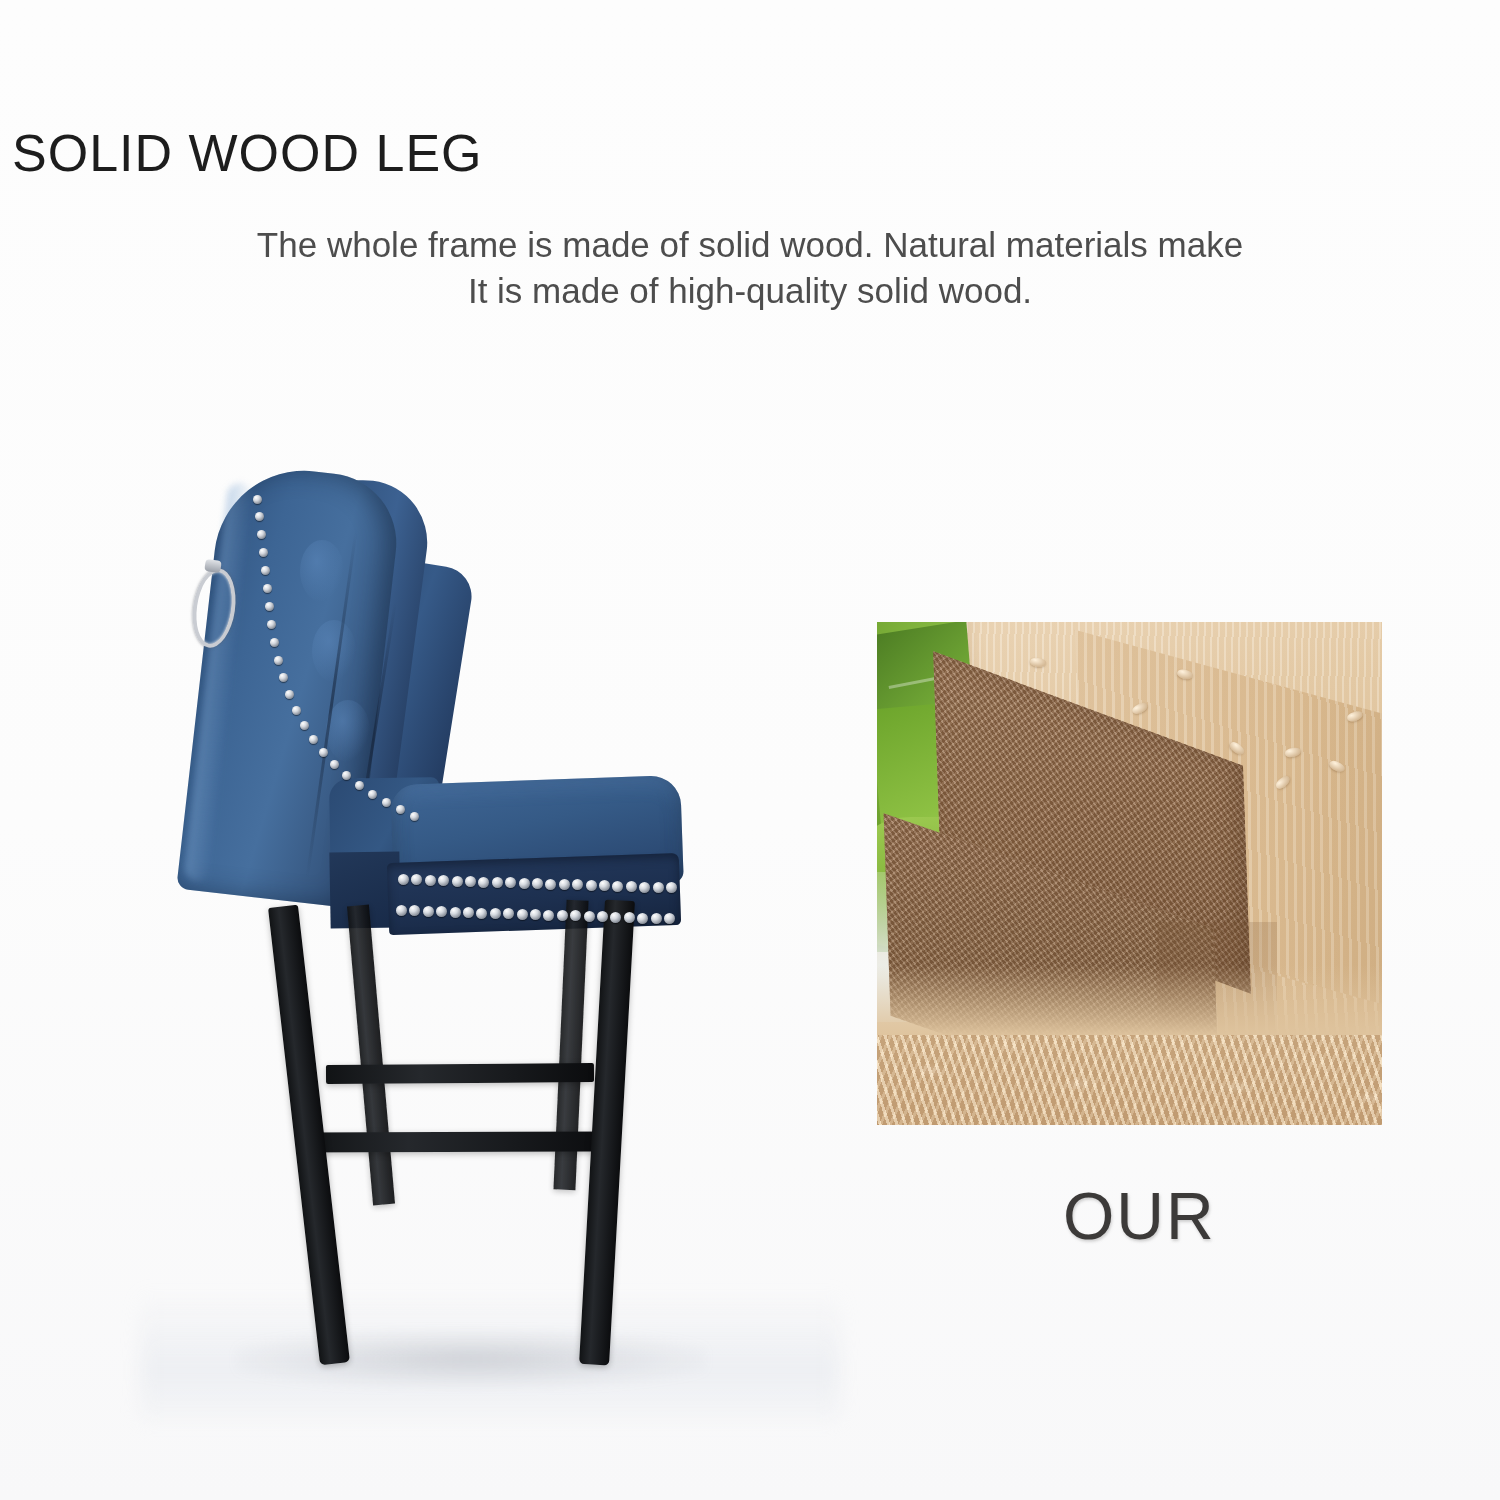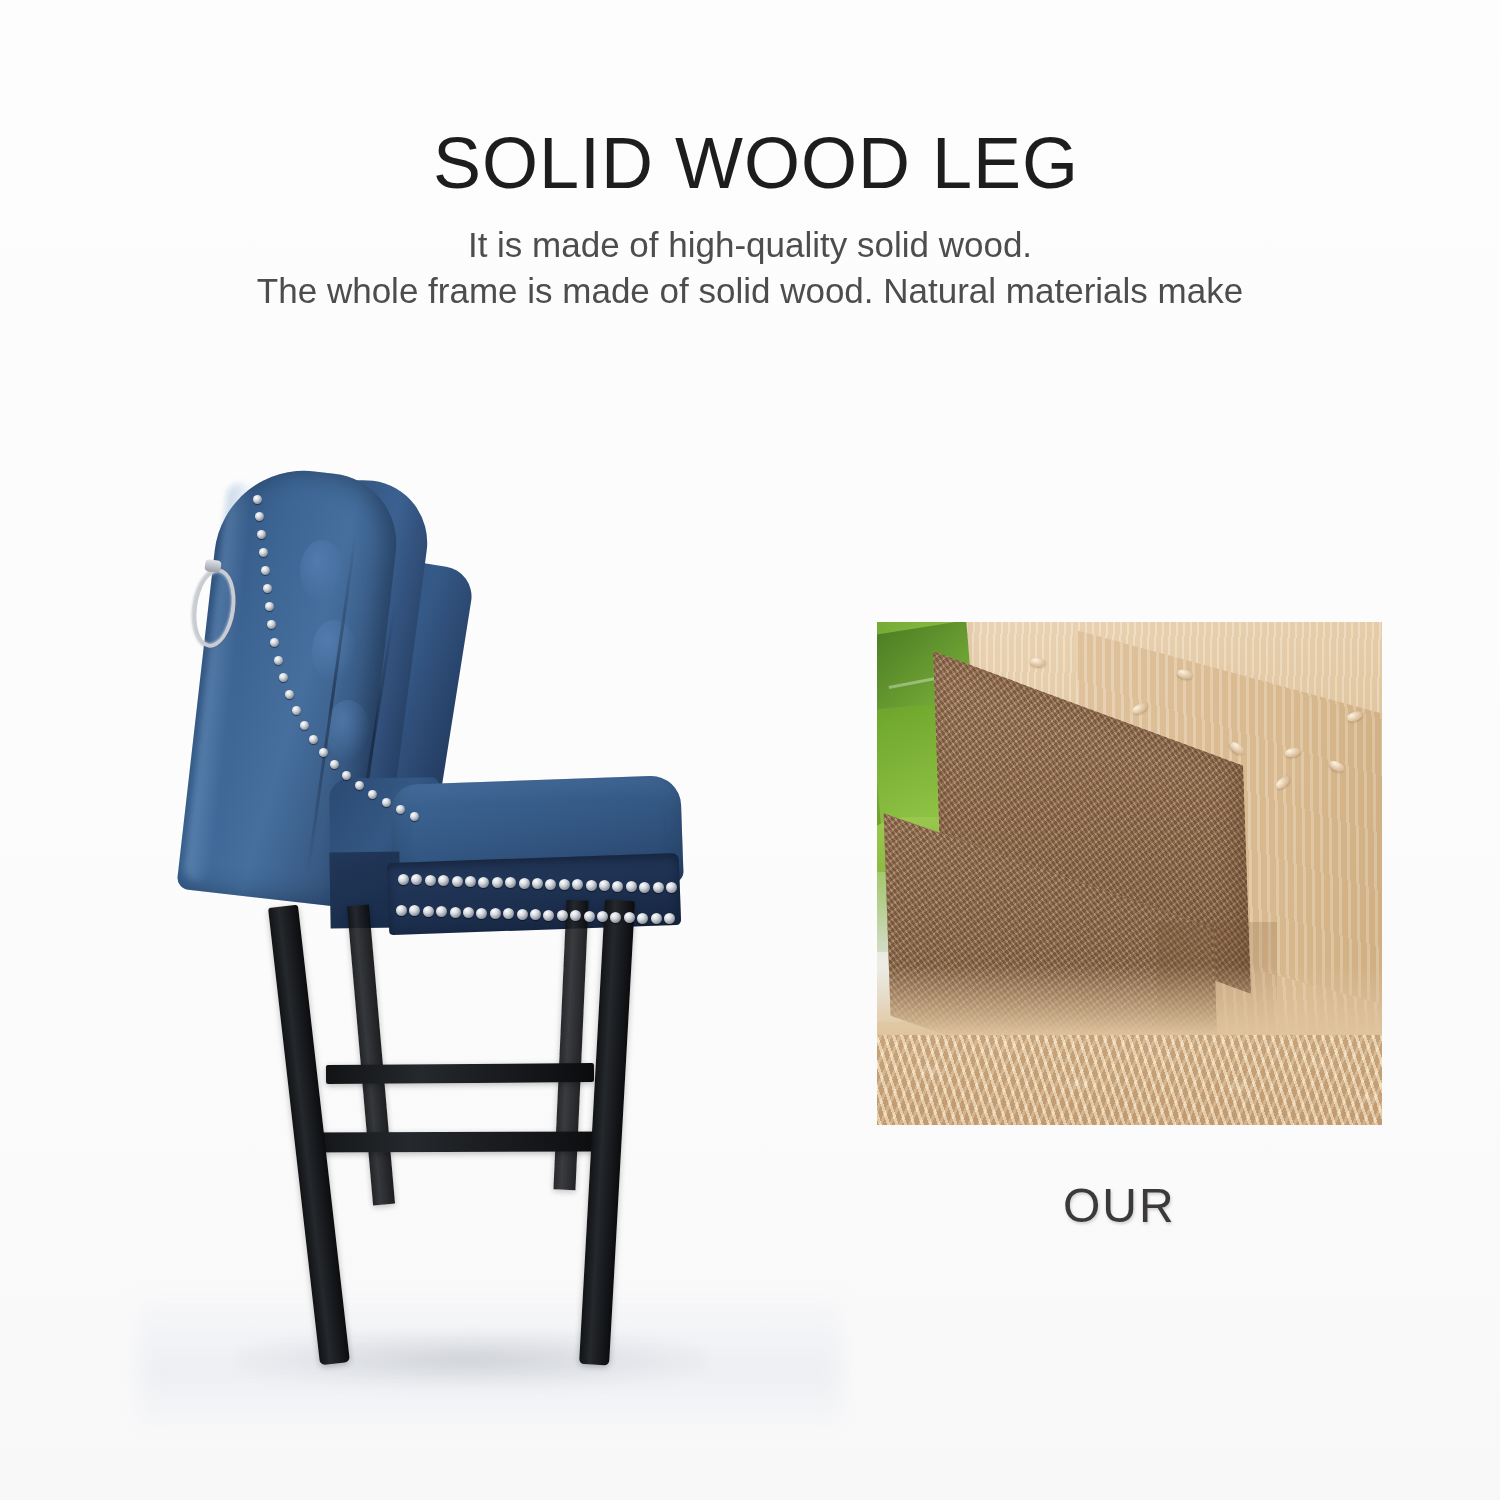--- a/index.html
+++ b/index.html
@@ -14,22 +14,22 @@
     background: linear-gradient(180deg, #fdfdfd 0%, #fcfcfc 55%, #f8f8f9 100%);
     overflow: hidden;
     font-family: "Liberation Sans", sans-serif;
   }
 
   
   #headline {
     position: absolute;
     left: 12px; right: 0;
     top: 126px;
-    text-align: center;
-    font-size: 72px;
+    text-align: left;
+    font-size: 52px;
     letter-spacing: 1px;
     font-weight: 400;
     color: #1d1d1d;
     line-height: 1.05;
     white-space: nowrap;
   }
   #subtitle {
     position: absolute;
     left: 0; right: 0;
     top: 222px;
@@ -39,21 +39,21 @@
     color: #4d4d4d;
     line-height: 1.32;
   }
   #subtitle .ln { display: block; }
 
   
   #our-label {
     position: absolute;
     left: 1063px;
     top: 1178px;
-    font-size: 48px;
+    font-size: 66px;
     font-weight: 400;
     letter-spacing: 2px;
     color: #3c3a39;
     text-shadow: 1px 2px 3px rgba(170,170,170,0.55);
   }
 
   
   #wood-panel {
     position: absolute;
     left: 877px;
@@ -340,22 +340,22 @@
   }
 </style>
 </head>
 <body>
 
 <div id="page">
 
   <div id="headline">SOLID WOOD LEG</div>
 
   <div id="subtitle">
+    <span class="ln">The whole frame is made of solid wood. Natural materials make</span>
     <span class="ln">It is made of high-quality solid wood.</span>
-    <span class="ln">The whole frame is made of solid wood. Natural materials make</span>
   </div>
 
   <div id="wood-panel">
     <div class="wp leaf-bg"></div>
     <div class="wp leaf-a"></div>
     <div class="wp leaf-vein"></div>
     <div class="wp leaf-b"></div>
     <div class="wp leaf-c"></div>
     <div class="wp leaf-white"></div>
 

